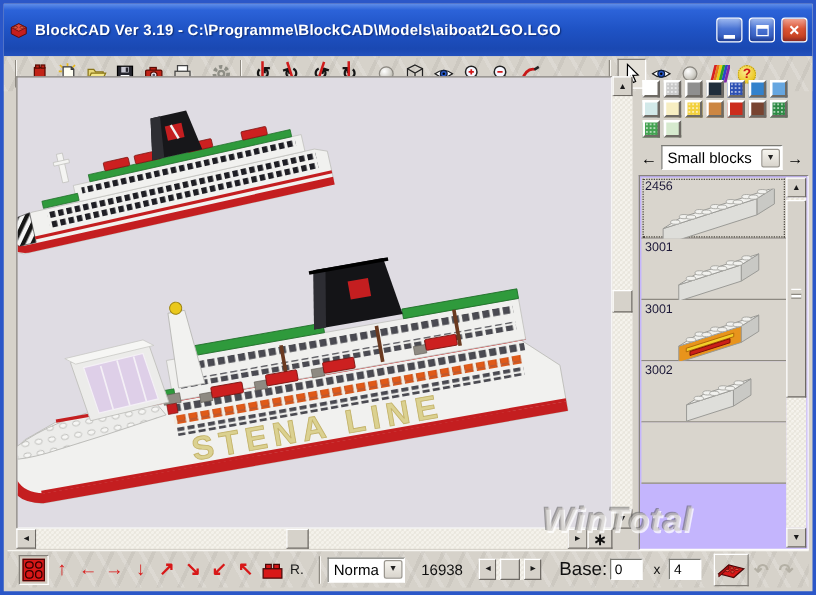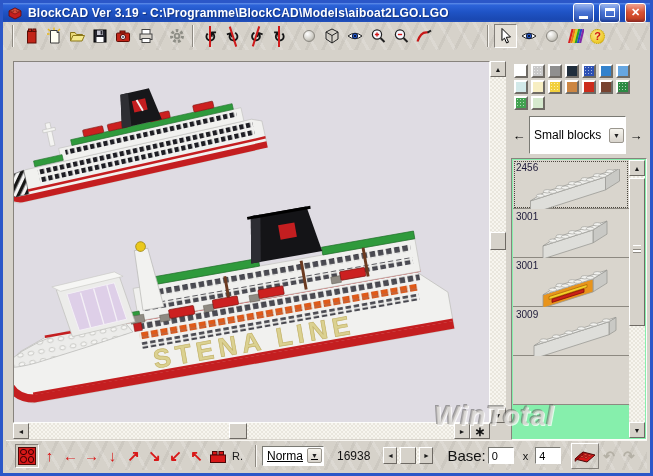--- a/index.html
+++ b/index.html
@@ -1,20 +1,20 @@
 <!DOCTYPE html>
 <html><head>
 <meta charset="utf-8">
 <style>
   html,body{margin:0;padding:0;background:#fff;}
   *{box-sizing:border-box;}
   .window{position:relative;width:653px;height:476px;background:#d6d2ca;border:3px solid #2b57c8;
     font-family:"Liberation Sans",sans-serif;overflow:hidden;}
   
-  .titlebar{height:19px;display:flex;align-items:center;gap:5px;padding:0 4px;
+  .titlebar{height:42px;display:flex;align-items:center;gap:5px;padding:0 4px;
     background:linear-gradient(180deg,#5f8ee9 0%,#2c63d9 12%,#1f53c5 48%,#1a48b2 86%,#2351bd 100%);}
   .app-icon{width:16px;height:16px;flex:0 0 auto;}
   .title{flex:1;color:#fff;font-weight:bold;font-size:12px;letter-spacing:.2px;
     text-shadow:1px 1px 1px #10307c;white-space:nowrap;overflow:hidden;}
   .tb-btn{width:21px;height:20px;border-radius:3px;border:1px solid #fff;display:flex;align-items:center;
     justify-content:center;color:#fff;font-size:11px;font-weight:bold;
     background:linear-gradient(180deg,#9db8f0,#4a74d4 45%,#2c55b6);box-shadow:inset 0 -2px 3px rgba(0,0,60,.3);}
   .tb-btn.close{background:linear-gradient(180deg,#f2a492,#da5434 45%,#c23a1a);}
   .min-glyph{width:9px;height:3px;background:#fff;margin-top:10px;}
   .max-glyph{width:10px;height:9px;border:1px solid #fff;border-top:3px solid #fff;}
@@ -61,27 +61,27 @@
   .fitbtn{position:absolute;bottom:1px;right:16px;width:20px;height:16px;background:#d6d2ca;
     border:1px solid;border-color:#fff #6e6a64 #6e6a64 #fff;display:flex;align-items:center;justify-content:center;
     font-size:13px;font-weight:bold;color:#111;line-height:1;}
   
   .rightpanel{width:147px;margin-left:3px;display:flex;flex-direction:column;}
   .palette{display:flex;flex-wrap:wrap;gap:2px 3px;padding:5px 2px 2px 5px;}
   .swatch{width:14px;height:14px;border:2px solid;border-color:#fff #6e6a64 #6e6a64 #fff;}
   .swatch.speckled{background-image:radial-gradient(rgba(255,255,255,.6) .8px,transparent .9px);background-size:3px 3px;}
   .cat-row{display:flex;align-items:center;gap:3px;padding:4px 4px 3px 3px;}
   .nav-arrow{font-size:13px;font-weight:bold;color:#000;width:14px;text-align:center;line-height:1;}
-  .dropdown{flex:1;height:38px;background:#fff;border:1px solid;border-color:#7a7a74 #fff #fff #7a7a74;
+  .dropdown{flex:1;height:20px;background:#fff;border:1px solid;border-color:#7a7a74 #fff #fff #7a7a74;
     display:flex;align-items:center;font-size:12px;padding:0 1px 0 4px;}
   .dd-btn{margin-left:auto;width:15px;height:15px;background:linear-gradient(#f6f4ee,#d8d4cc);
     border:1px solid #9a968e;border-radius:2px;display:flex;align-items:center;justify-content:center;
     font-size:7px;color:#222;}
   .parts-list{position:relative;margin:1px 0 0 2px;flex:1;border:1px solid;
-    border-color:#87837d #fdfdfb #fdfdfb #87837d;background:#86efac;overflow:hidden;text-align:right;}
+    border-color:#87837d #fdfdfb #fdfdfb #87837d;background:#c4b5fd;overflow:hidden;text-align:right;}
   .parts-items{position:absolute;left:1px;top:1px;right:17px;bottom:1px;overflow:hidden;}
   .part-item{position:relative;height:49px;background:#d9d5cd;border-bottom:1px solid #8d8981;}
   .part-item.selected{outline:1px dotted #4a463e;outline-offset:-2px;}
   .part-id{position:absolute;left:3px;top:2px;font-size:10px;color:#1c1838;z-index:2;}
   .part-item svg{position:absolute;left:2px;top:9px;}
   .parts-scroll{position:absolute;top:1px;right:1px;width:16px;bottom:1px;display:flex;flex-direction:column;}
   .parts-scroll .track{position:relative;flex:1;}
   .parts-scroll .sb-thumb{left:0;right:0;top:2px;height:60%;}
   .grip{width:8px;height:5px;margin:0 auto;border-top:1px solid #fff;border-bottom:1px solid #8d8981;
     box-shadow:0 2px 0 #fff,0 3px 0 #8d8981;position:absolute;left:3px;top:45%;}
@@ -93,21 +93,21 @@
       repeating-linear-gradient(60deg,rgba(255,255,255,.16) 0 3px,transparent 3px 15px),
       #d6d2ca;}
   .bbtn{width:21px;height:24px;display:flex;align-items:center;justify-content:center;flex:0 0 auto;}
   .bbtn.pressed{border:1px solid;border-color:#84807a #fff #fff #84807a;background:#d0cabe;width:24px;}
   .arrowbtn{color:#d81818;font-size:15px;font-weight:bold;line-height:1;}
   .red2x2{width:18px;height:18px;background:#d81818;border:1px solid #4a0808;display:grid;
     grid-template:repeat(2,1fr)/repeat(2,1fr);gap:1px;padding:1px;}
   .red2x2 i{border:1.4px solid #300;border-radius:50%;display:block;}
   .rlabel{font-size:11px;color:#1a1a1a;margin:0 8px 0 4px;}
   .combo{display:flex;align-items:center;height:20px;background:#fff;border:1px solid;
-    border-color:#7a7a74 #fff #fff #7a7a74;font-size:12px;padding:0 1px 0 4px;width:62px;flex:0 0 auto;text-decoration:underline;}
+    border-color:#7a7a74 #fff #fff #7a7a74;font-size:12px;padding:0 1px 0 4px;width:62px;flex:0 0 auto;}
   .counter{font-size:12px;color:#111;margin:0 13px;}
   .minisb{display:flex;height:17px;flex:0 0 auto;}
   .minisb .sb-btn{height:17px;width:14px;}
   .minisb .track{position:relative;width:22px;}
   .minisb .sb-thumb{top:0;bottom:0;left:3px;width:16px;}
   .base-label{font-size:15px;color:#111;margin:0 2px 0 14px;}
   .times{font-size:11px;color:#111;margin:0 7px 0 9px;}
   .xpinput{width:26px;height:17px;border:1px solid;border-color:#7a7a74 #fff #fff #7a7a74;font-size:11px;
     padding:1px 3px;font-family:"Liberation Sans",sans-serif;background:#fff;}
   .brickbtn{width:28px;height:26px;margin-left:10px;border:1px solid;border-color:#fff #84807a #84807a #fff;
@@ -495,31 +495,31 @@
                 <ellipse cx="-4.25" cy="3.6000000000000005" rx="3.8" ry="1.7" fill="#f1f1ee" stroke="#a2a29e" stroke-width="0.7"></ellipse>
                 <ellipse cx="15.25" cy="-4.8" rx="3.8" ry="1.7" fill="#f1f1ee" stroke="#a2a29e" stroke-width="0.7"></ellipse>
                 <ellipse cx="8.25" cy="-0.39999999999999947" rx="3.8" ry="1.7" fill="#f1f1ee" stroke="#a2a29e" stroke-width="0.7"></ellipse>
                 <ellipse cx="27.75" cy="-8.8" rx="3.8" ry="1.7" fill="#f1f1ee" stroke="#a2a29e" stroke-width="0.7"></ellipse>
                 <ellipse cx="20.75" cy="-4.3999999999999995" rx="3.8" ry="1.7" fill="#f1f1ee" stroke="#a2a29e" stroke-width="0.7"></ellipse>
                 <ellipse cx="40.25" cy="-12.8" rx="3.8" ry="1.7" fill="#f1f1ee" stroke="#a2a29e" stroke-width="0.7"></ellipse>
                 <ellipse cx="33.25" cy="-8.399999999999999" rx="3.8" ry="1.7" fill="#f1f1ee" stroke="#a2a29e" stroke-width="0.7"></ellipse>
               </svg>
             </div>
             <div class="part-item">
-              <span class="part-id">3009</span>
-              <svg viewBox="-26 -25.3 120 40" width="120" height="40">
-                <polygon points="75,-24 68,-19.6 68,-6.600000000000001 75,-11" fill="#c9c9c5" stroke="#9a9a96" stroke-width="0.8"></polygon>
-                <polygon points="-7,4.4 68,-19.6 68,-6.600000000000001 -7,17.4" fill="#dededa" stroke="#9a9a96" stroke-width="0.8"></polygon>
-                <polygon points="0,0 75,-24 68,-19.6 -7,4.4" fill="#f1f1ee" stroke="#9a9a96" stroke-width="0.8"></polygon>
+              <span class="part-id">3002</span>
+              <svg viewBox="-48.25 -17.1 120 40" width="120" height="40">
+                <polygon points="37.5,-12 23.5,-3.1999999999999993 23.5,9.8 37.5,1" fill="#c9c9c5" stroke="#9a9a96" stroke-width="0.8"></polygon>
+                <polygon points="-14,8.8 23.5,-3.1999999999999993 23.5,9.8 -14,21.8" fill="#dededa" stroke="#9a9a96" stroke-width="0.8"></polygon>
+                <polygon points="0,0 37.5,-12 23.5,-3.1999999999999993 -14,8.8" fill="#f1f1ee" stroke="#9a9a96" stroke-width="0.8"></polygon>
                 <ellipse cx="2.75" cy="-0.7999999999999998" rx="3.8" ry="1.7" fill="#f1f1ee" stroke="#a2a29e" stroke-width="0.7"></ellipse>
+                <ellipse cx="-4.25" cy="3.6000000000000005" rx="3.8" ry="1.7" fill="#f1f1ee" stroke="#a2a29e" stroke-width="0.7"></ellipse>
                 <ellipse cx="15.25" cy="-4.8" rx="3.8" ry="1.7" fill="#f1f1ee" stroke="#a2a29e" stroke-width="0.7"></ellipse>
+                <ellipse cx="8.25" cy="-0.39999999999999947" rx="3.8" ry="1.7" fill="#f1f1ee" stroke="#a2a29e" stroke-width="0.7"></ellipse>
                 <ellipse cx="27.75" cy="-8.8" rx="3.8" ry="1.7" fill="#f1f1ee" stroke="#a2a29e" stroke-width="0.7"></ellipse>
-                <ellipse cx="40.25" cy="-12.8" rx="3.8" ry="1.7" fill="#f1f1ee" stroke="#a2a29e" stroke-width="0.7"></ellipse>
-                <ellipse cx="52.75" cy="-16.8" rx="3.8" ry="1.7" fill="#f1f1ee" stroke="#a2a29e" stroke-width="0.7"></ellipse>
-                <ellipse cx="65.25" cy="-20.8" rx="3.8" ry="1.7" fill="#f1f1ee" stroke="#a2a29e" stroke-width="0.7"></ellipse>
+                <ellipse cx="20.75" cy="-4.3999999999999995" rx="3.8" ry="1.7" fill="#f1f1ee" stroke="#a2a29e" stroke-width="0.7"></ellipse>
               </svg>
             </div>
             <div class="part-item"></div>
           </div>
         <div class="parts-scroll">
           <span class="sb-btn">
               <span>▲</span>
             </span>
           <span class="track checker">
             <span class="sb-thumb">

